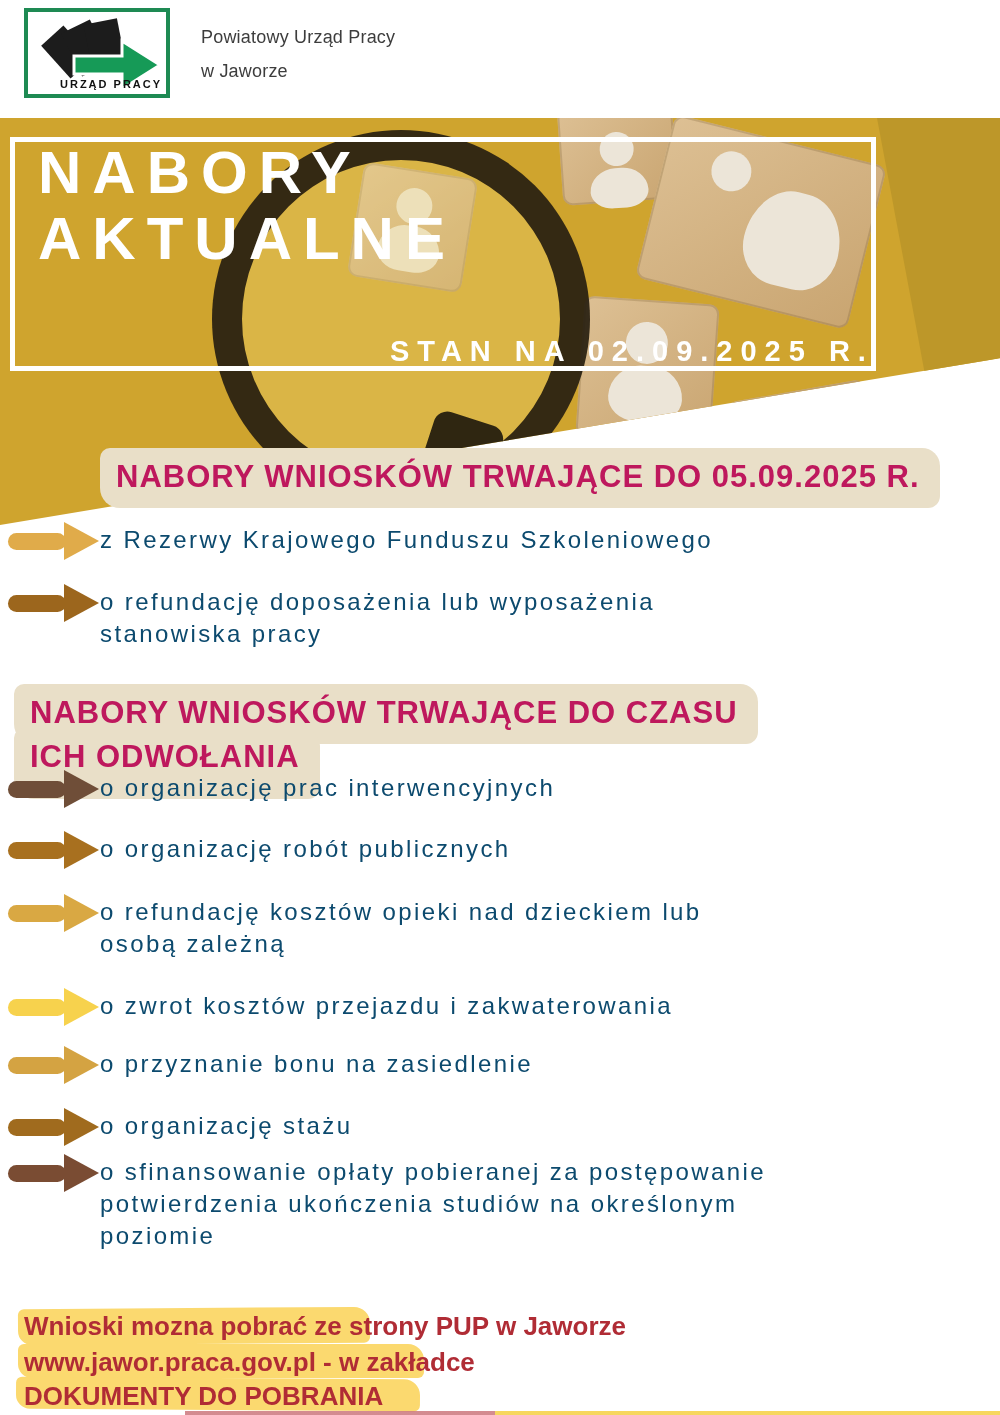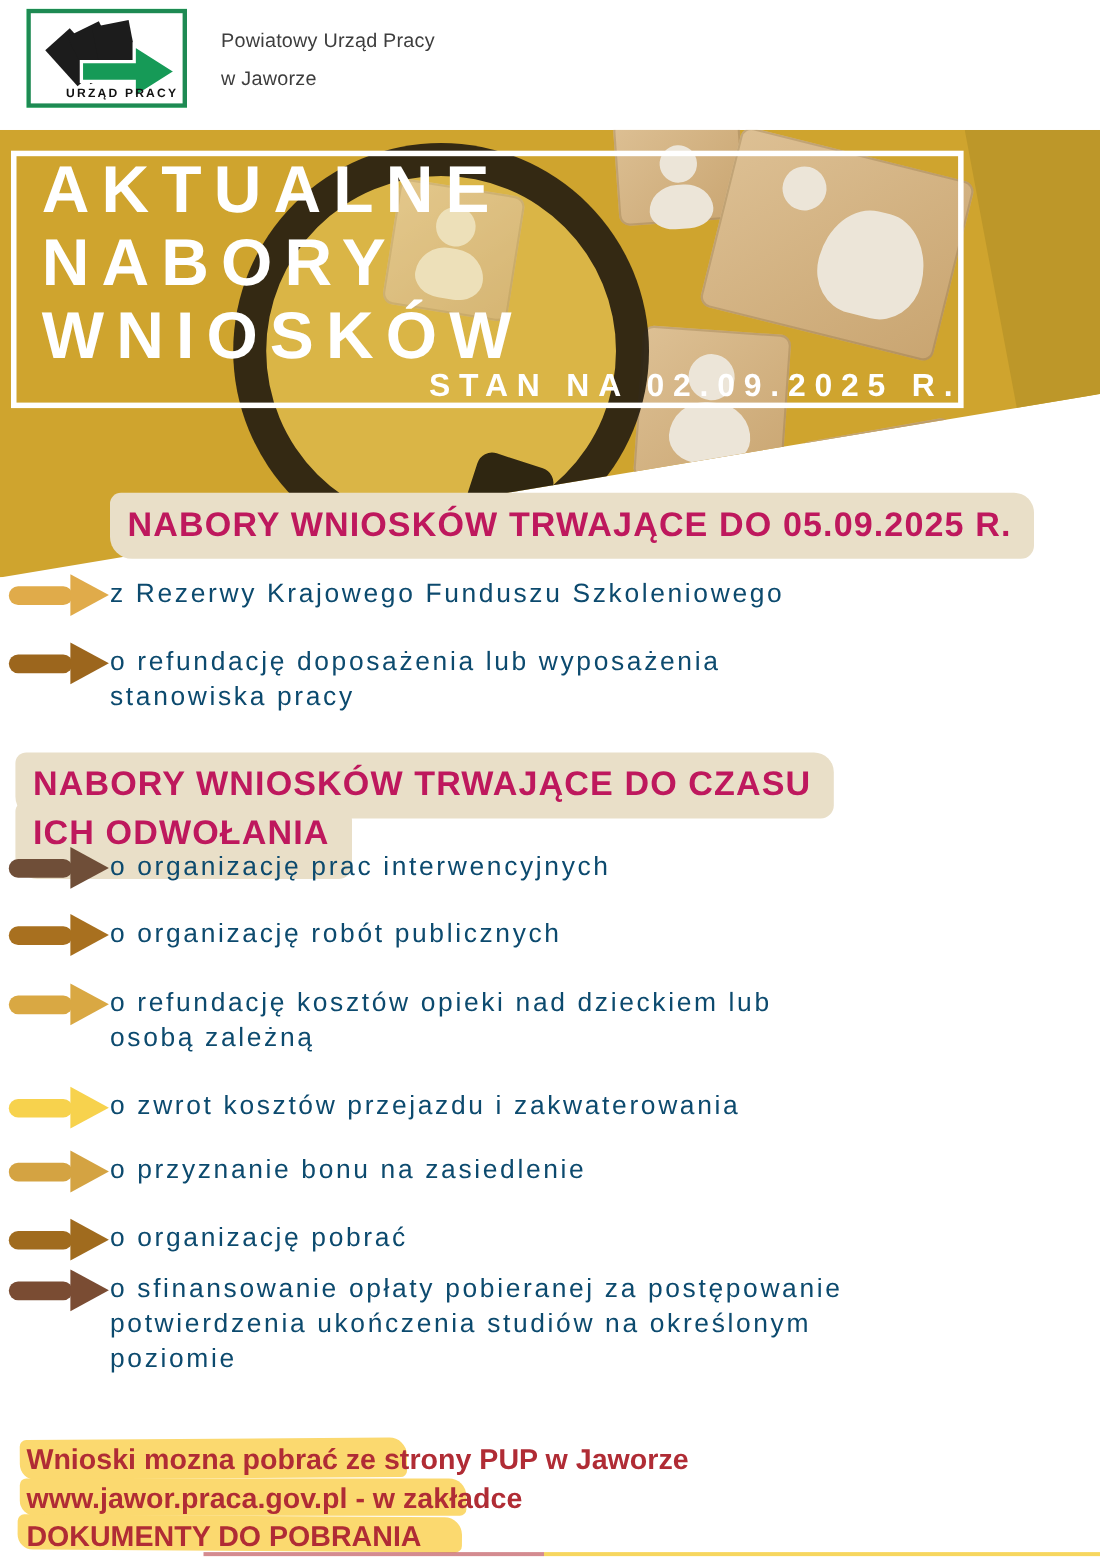--- a/index.html
+++ b/index.html
@@ -96,23 +96,22 @@
       <div class="p-head" style="left:48px;top:16px;width:40px;height:40px;"></div>
       <div class="p-body" style="left:34px;top:58px;width:70px;height:52px;"></div>
     </div>
 
     <div class="lens"></div>
     <div class="lens-handle"></div>
   </div>
 
   <div class="frame"></div>
   <div class="banner-title">
+    <div>NABORY</div>
     <div>AKTUALNE</div>
-    <div>NABORY</div>
-    <div>WNIOSKÓW</div>
   </div>
   <div class="stan">STAN NA 02.09.2025 R.</div>
 
   <div id="content">
       <div class="strip" style="top: 448px; left: 100px;">NABORY WNIOSKÓW TRWAJĄCE DO 05.09.2025 R.</div>
       <div class="item" style="top: 522px;">
         <span class="arrow" style="--c: #e0ab4a;">
           <span class="shaft"></span>
           <span class="head"></span>
         </span>
@@ -177,21 +176,21 @@
         <div class="itext">
           <div>o przyznanie bonu na zasiedlenie</div>
         </div>
       </div>
       <div class="item" style="top: 1108px;">
         <span class="arrow" style="--c: #a06b1e;">
           <span class="shaft"></span>
           <span class="head"></span>
         </span>
         <div class="itext">
-          <div>o organizację pobrać</div>
+          <div>o organizację stażu</div>
         </div>
       </div>
       <div class="item" style="top: 1154px;">
         <span class="arrow" style="--c: #7a4c33;">
           <span class="shaft"></span>
           <span class="head"></span>
         </span>
         <div class="itext">
           <div>o sfinansowanie opłaty pobieranej za postępowanie</div>
           <div>potwierdzenia ukończenia studiów na określonym</div>

